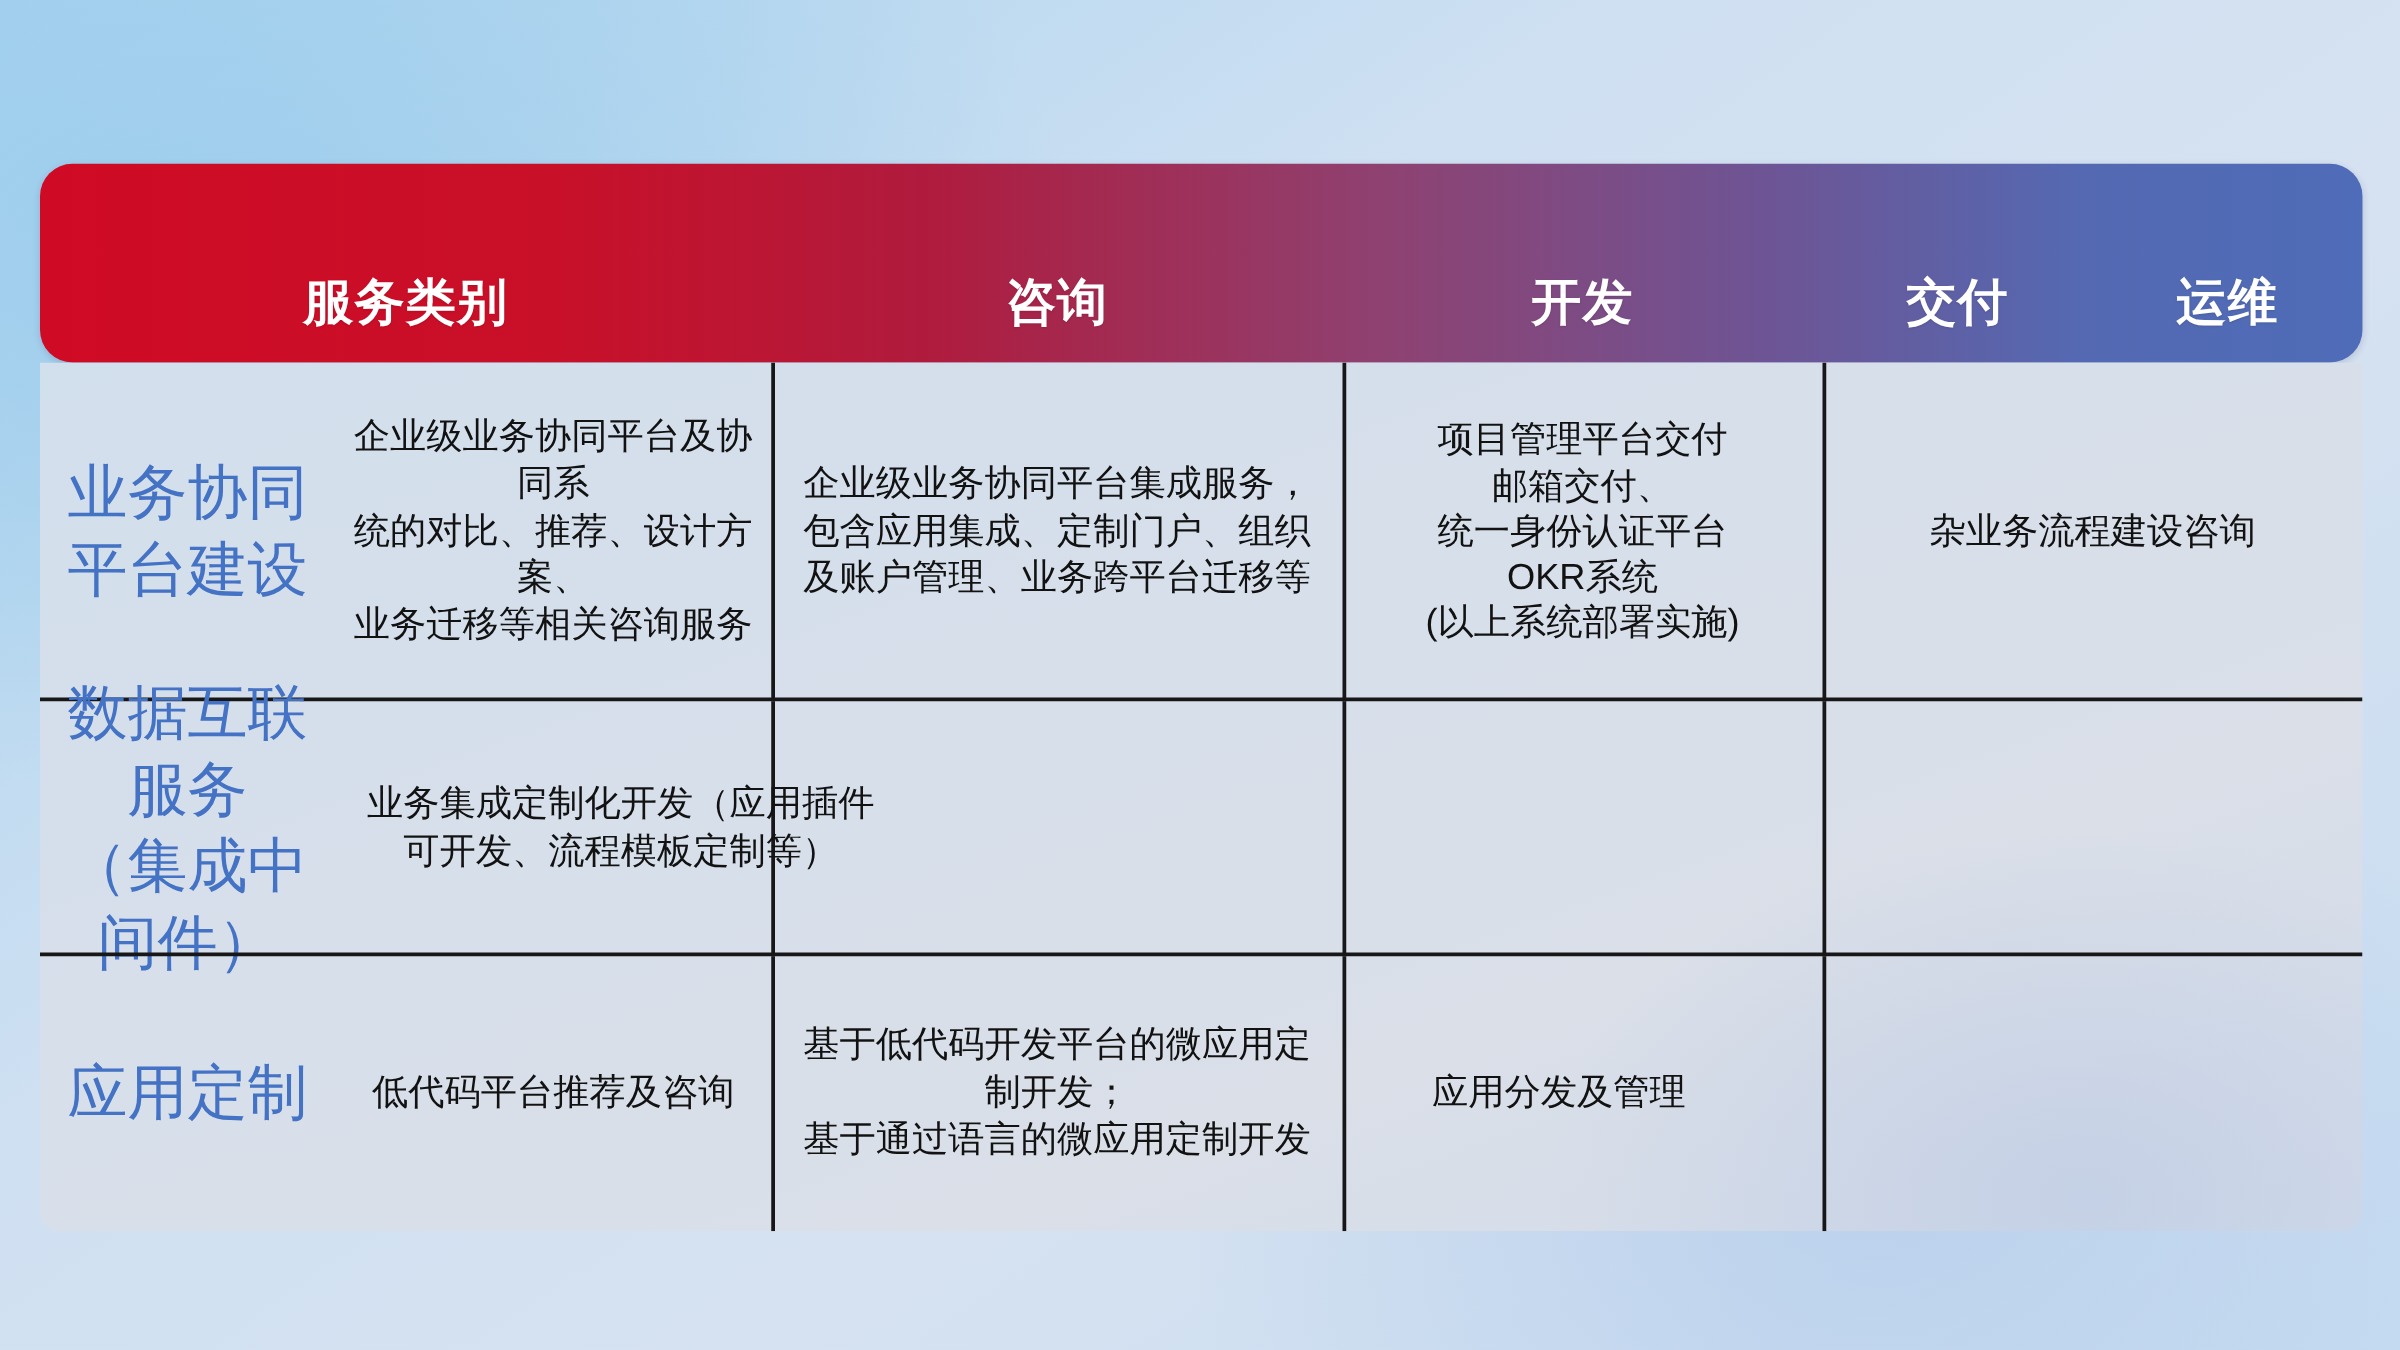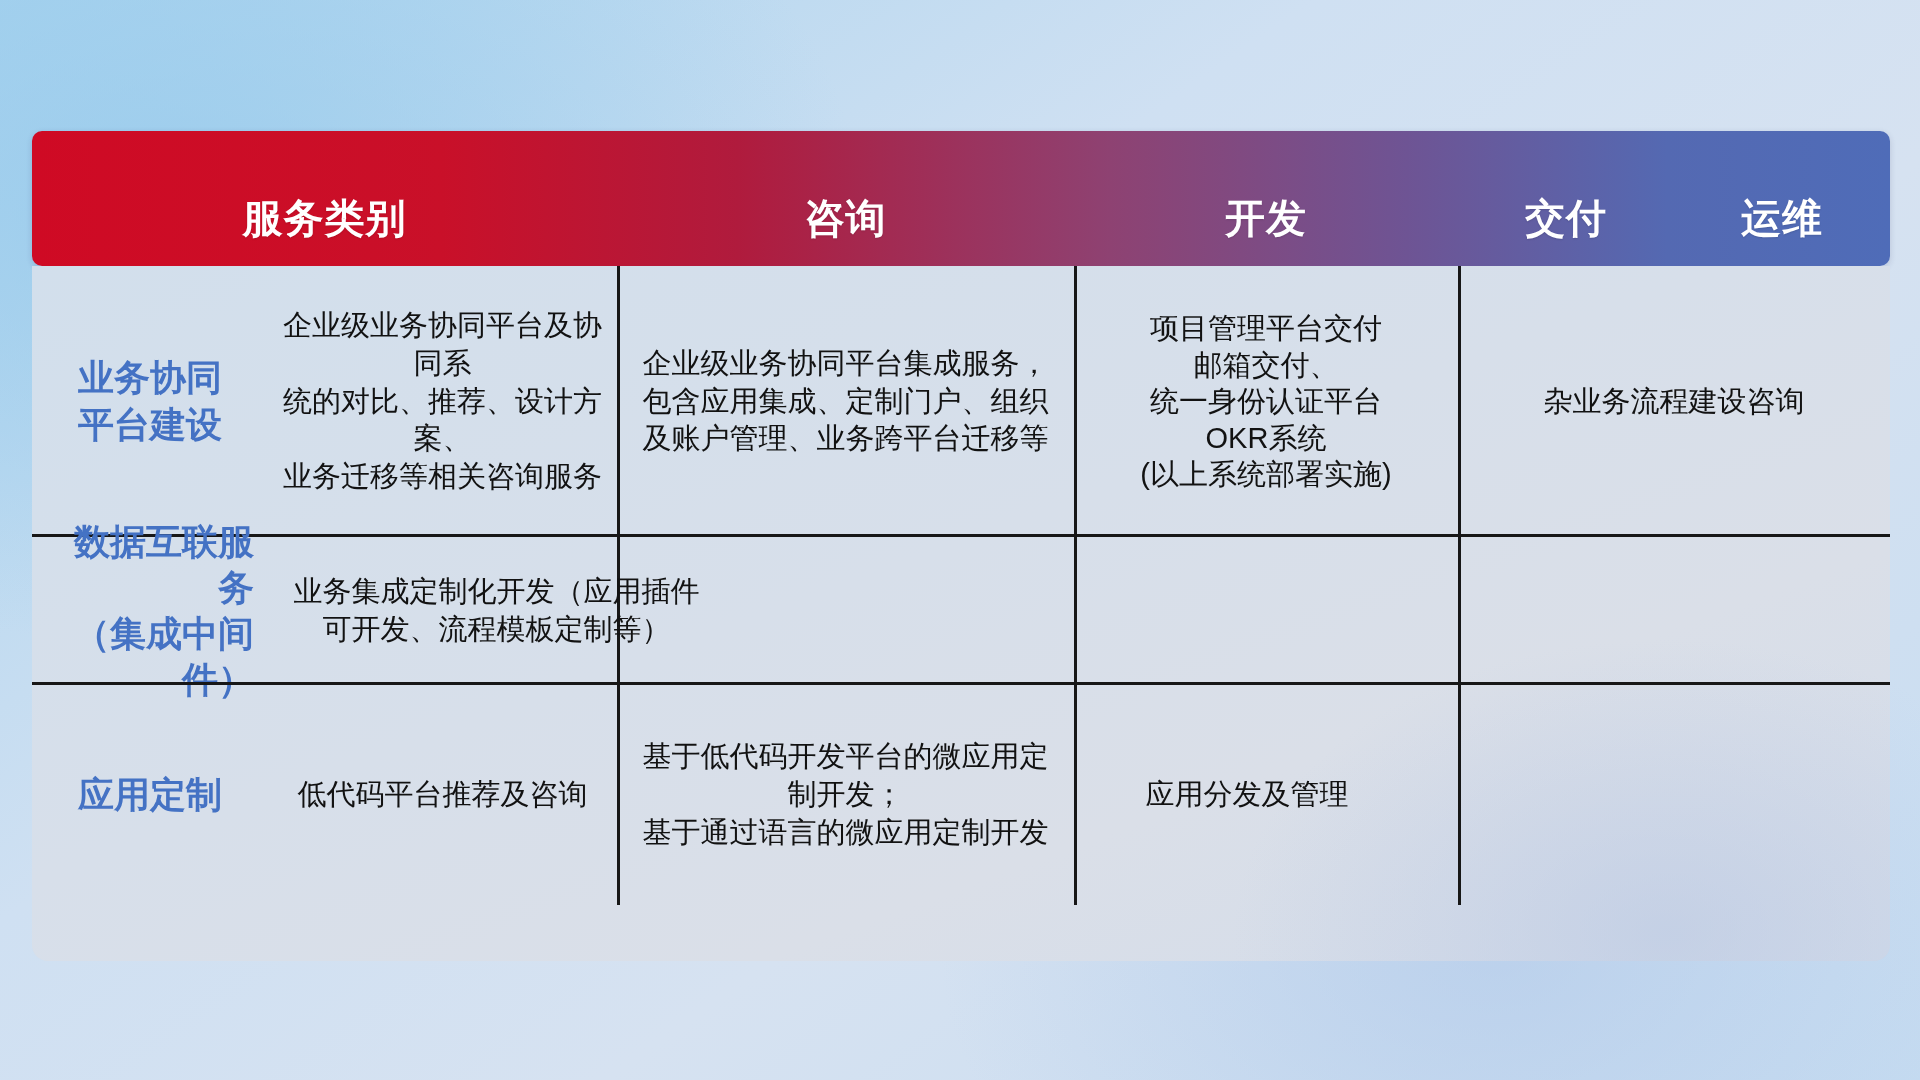--- a/index.html
+++ b/index.html
@@ -28,22 +28,22 @@
     position: absolute;
     left: 32px;
     top: 131px;
     width: 1858px;
     height: 820px;
   }
 
   
   .thead {
     position: relative;
-    height: 135px;
-    border-radius: 10px;
+    height: 159px;
+    border-radius: 26px;
     background: linear-gradient(90deg,
         #cf0a24 0%,
         #c91029 22%,
         #b01b3d 38%,
         #8e4272 58%,
         #6e5494 74%,
         #5469b2 88%,
         #4f6cb8 100%);
     display: flex;
     align-items: flex-end;
@@ -73,21 +73,21 @@
       linear-gradient(160deg, #d2dfec 0%, #d7dfea 45%, #dadfe8 70%, #d3dcea 100%);
     overflow: hidden;
   }
 
   .row {
     display: flex;
     align-items: stretch;
     position: relative;
   }
   .row.r1 { height: 271px; }
-  .row.r2 { height: 148px; }
+  .row.r2 { height: 204px; }
   .row.r3 { height: 220px; }
 
   .row.r1::after, .row.r2::after {
     content: "";
     position: absolute;
     left: 0; right: 0; bottom: 0;
     height: 3px;
     background: #171717;
   }
 
@@ -108,24 +108,24 @@
     bottom: 0;
     width: 3px;
     background: #171717;
   }
   .vline.v1 { left: 585px; }
   .vline.v2 { left: 1042px; }
   .vline.v3 { left: 1426px; }
 
   .cat {
     color: #4472c4;
-    font-weight: bold;
-    font-size: 36px;
+    font-weight: normal;
+    font-size: 48px;
     line-height: 1.28;
-    text-align: right;
+    text-align: center;
     white-space: pre-line;
   }
   .desc {
     color: #121212;
     font-size: 29px;
     line-height: 1.30;
     text-align: center;
     white-space: pre-line;
   }
   .desc.tall { line-height: 1.26; }

